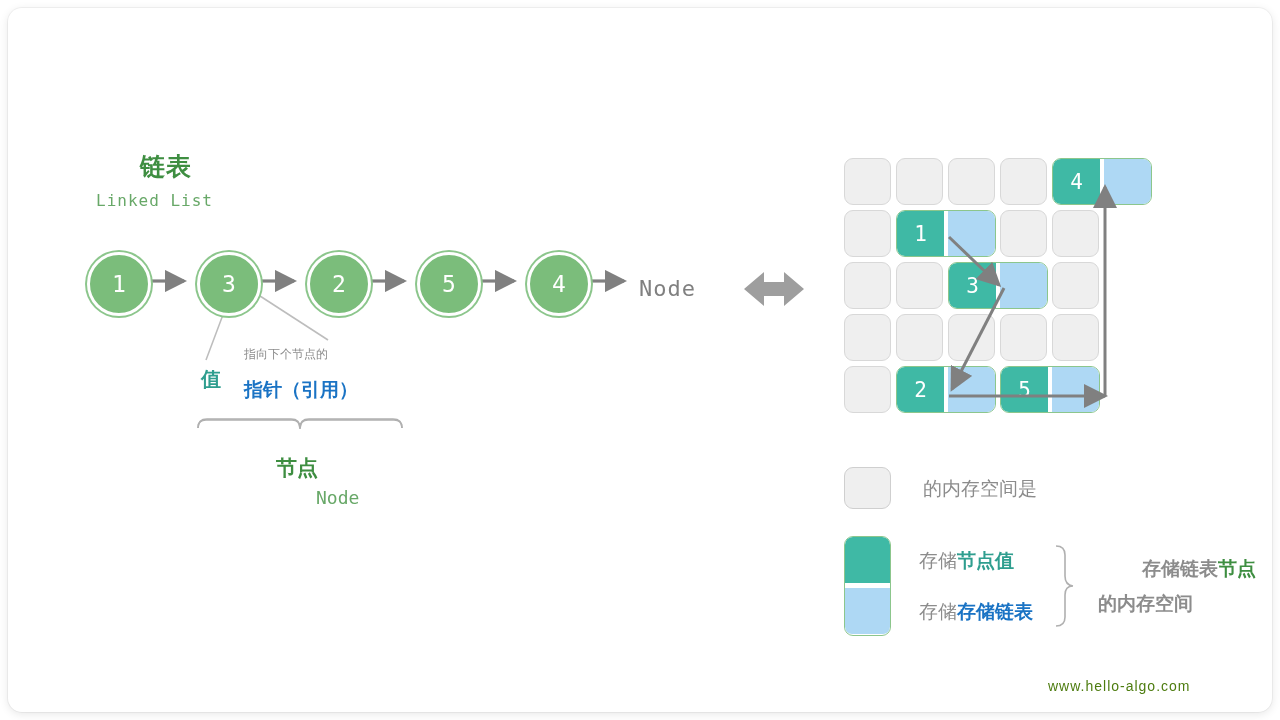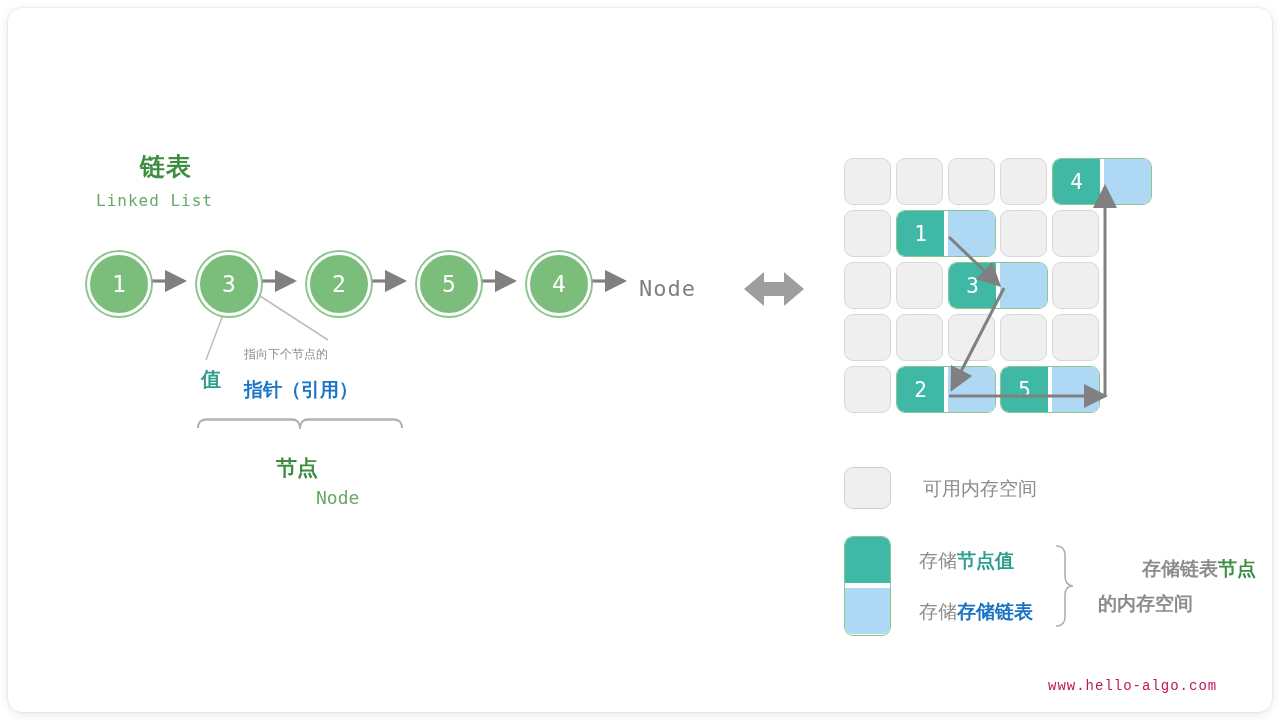--- a/index.html
+++ b/index.html
@@ -95,22 +95,22 @@
   .lg-pair .t{height:46px;background:#3fb9a5;border-radius:7px 7px 0 0;}
   .lg-pair .g{height:5px;background:#ffffff;}
   .lg-pair .b{height:46px;background:#aed8f4;border-radius:0 0 7px 7px;}
 
   .lg-text{position:absolute;font-size:19px;color:#8c8c8c;white-space:nowrap;}
   .lg-text b.teal{color:#2f9e8f;}
   .lg-text b.blue{color:#1a73c4;}
   .lg-text b.green{color:#3e8e41;}
 
   #wm{
-    left:1040px;top:670px;font-size:14px;color:#be185d;letter-spacing:1px;
-    font-family:Liberation Mono, monospace;
+    left:1040px;top:670px;font-size:14px;color:#4d7c0f;letter-spacing:1px;
+    font-family:Liberation Sans, sans-serif;
     text-align:center;
   }
 </style>
 </head>
 <body>
 
 <div id="card">
 
   <div class="abs" id="ll-title-cn">链表</div>
   <div class="abs" id="ll-title-en">Linked List</div>
@@ -220,21 +220,21 @@
 
       <line x1="996" y1="280" x2="944" y2="381"></line>
 
       <line x1="941" y1="388" x2="1097" y2="388"></line>
 
       <path d="M 1097 388 L 1097 179"></path>
     </g>
   </svg>
 
   <div class="lg-empty" style="top:459px;"></div>
-  <div class="lg-text" style="left:915px;top:468px;">可用内存空间</div>
+  <div class="lg-text" style="left:915px;top:468px;">的内存空间是</div>
 
   <div class="lg-pair">
     <div class="t"></div>
     <div class="g"></div>
     <div class="b"></div>
   </div>
 
   <div class="lg-text" style="left:911px;top:540px;">
     <span>存储</span><b class="teal">节点值</b>
   </div>

